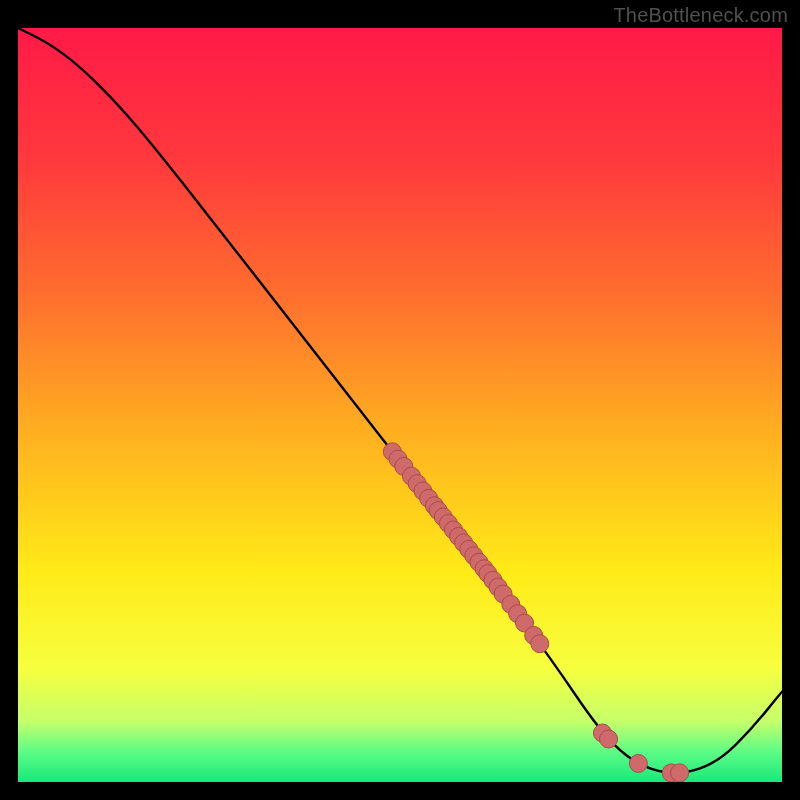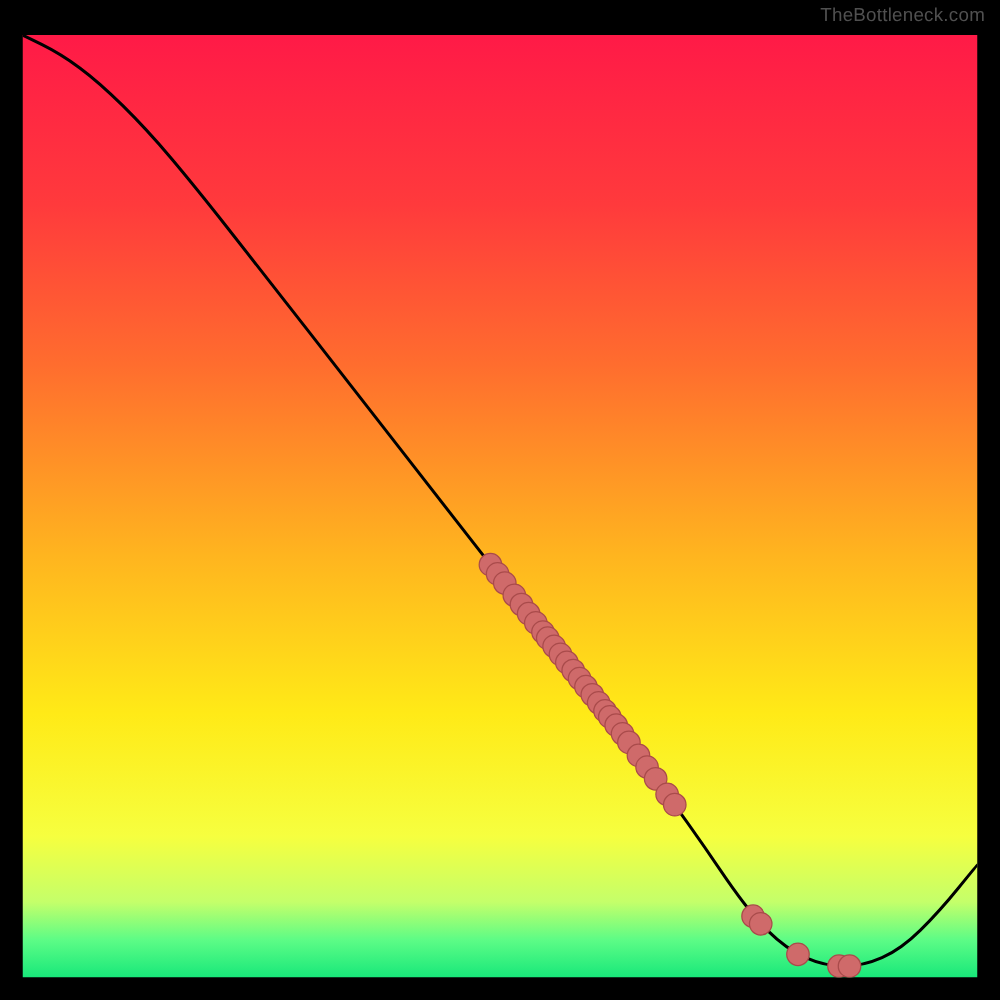--- a/index.html
+++ b/index.html
@@ -15,21 +15,21 @@
     position: relative;
     width: 800px;
     height: 800px;
     background: #000000;
   }
   .watermark {
     position: absolute;
     top: 4px;
     right: 12px;
     color: #505050;
-    font-size: 15px;
+    font-size: 20px;
     letter-spacing: 0.2px;
     z-index: 20;
     user-select: none;
   }
   .plot-wrap {
     position: absolute;
     left: 18px;
     top: 28px;
     width: 764px;
     height: 754px;

